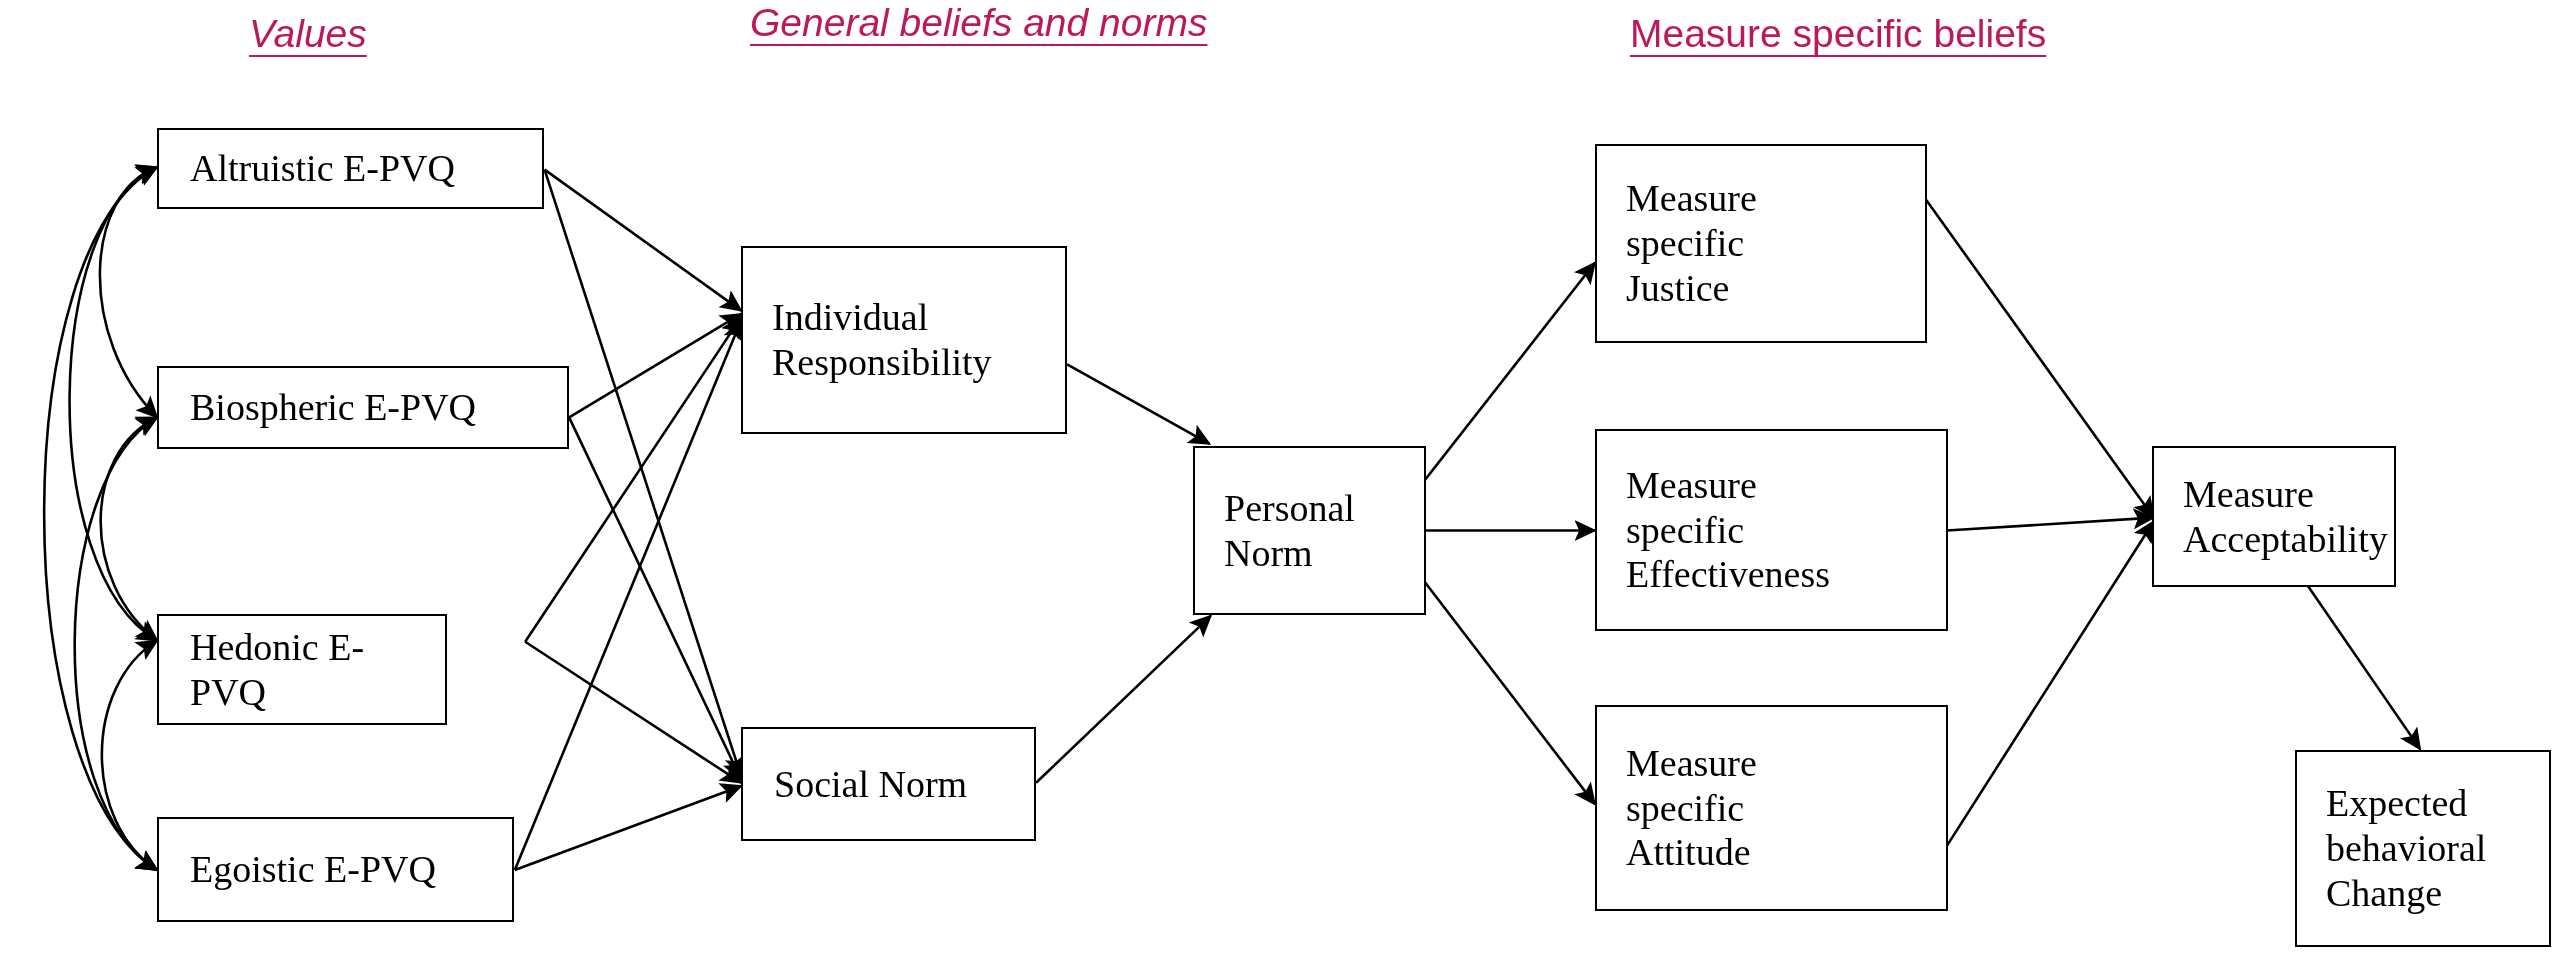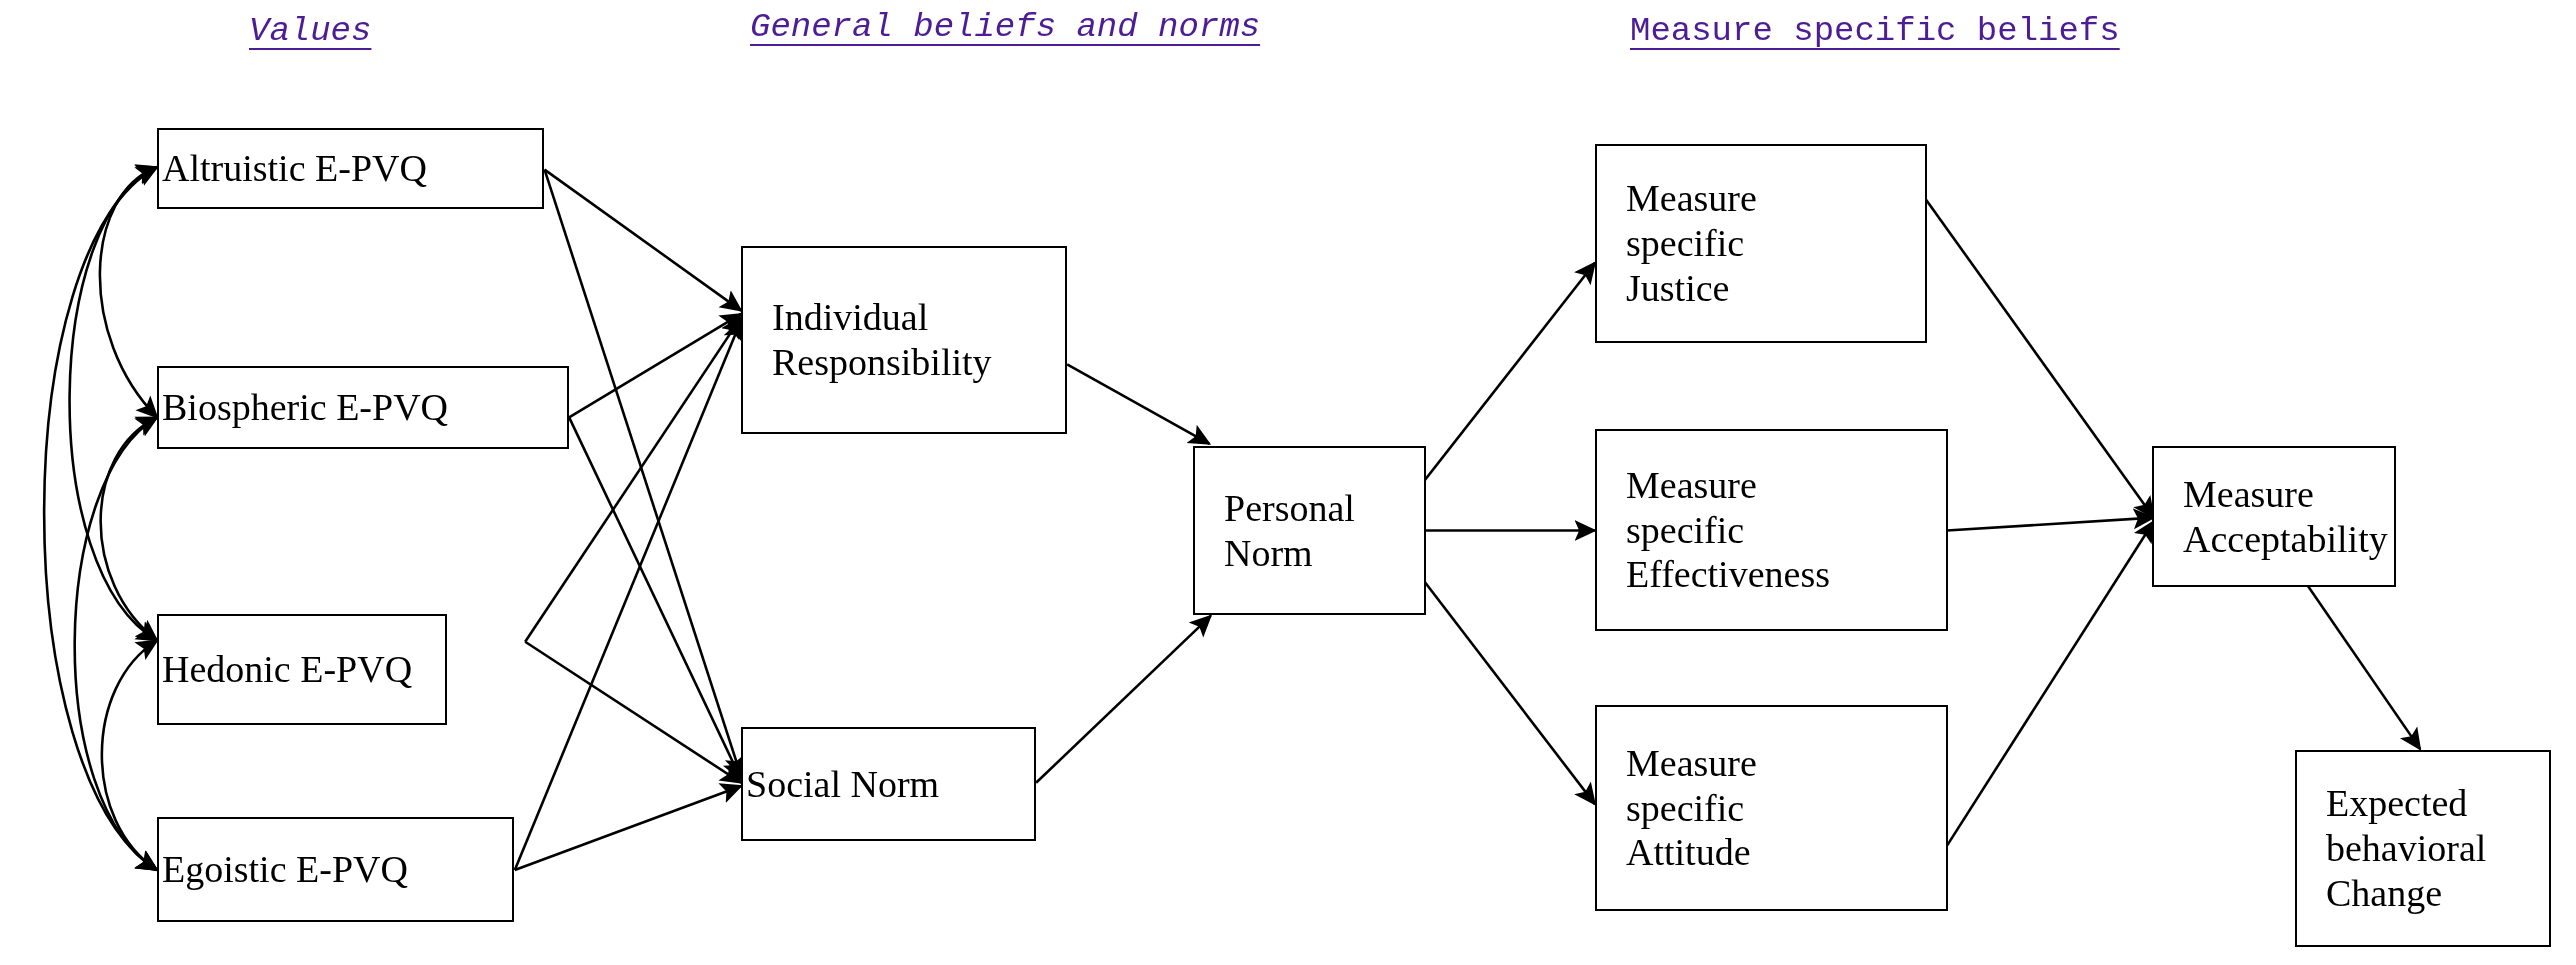--- a/index.html
+++ b/index.html
@@ -17,23 +17,23 @@
   }
   #diagram-svg {
     position: absolute;
     left: 0;
     top: 0;
     width: 2576px;
     height: 966px;
   }
   .section-header {
     position: absolute;
-    font-family: Liberation Mono, monospace;
-    font-size: 34px;
-    color: #4c1d95;
+    font-family: Liberation Sans, sans-serif;
+    font-size: 39px;
+    color: #be185d;
     white-space: nowrap;
     text-decoration: underline;
     text-underline-offset: 7.8px;
     text-decoration-thickness: 1.9px;
     line-height: 1;
   }
   .section-header.italic {
     font-style: italic;
   }
   .node-box {
@@ -50,21 +50,21 @@
     overflow: hidden;
   }
   .node-label {
     display: block;
     padding-left: 29px;
     padding-right: 6.5px;
     white-space: pre-line;
     color: #000000;
   }
   .node-box.single-line .node-label {
-    padding-left: 3px;
+    padding-left: 31px;
   }
 </style>
 </head>
 <body>
 
 <div id="page">
 
   <svg id="diagram-svg" viewBox="0 0 3983 1493" xmlns="http://www.w3.org/2000/svg">
     <defs>
       <marker id="arrow" viewBox="0 0 12 12" refX="10.5" refY="6" markerWidth="9" markerHeight="9" orient="auto-start-reverse" markerUnits="strokeWidth">
@@ -111,21 +111,21 @@
       <line x1="3010" y1="820" x2="3330" y2="800"></line>
       <line x1="3010" y1="1308" x2="3330" y2="806"></line>
     </g>
 
     <g stroke="#000000" fill="none" stroke-width="4" marker-end="url(#arrow)">
       <line x1="3568" y1="905" x2="3742" y2="1158"></line>
     </g>
   </svg>
 
   <div class="section-header italic" style="left:249px; top:14.2px;">Values</div>
-  <div class="section-header italic" style="left:750px; top:10px;">General beliefs and norms</div>
+  <div class="section-header italic" style="left:750px; top:3px;">General beliefs and norms</div>
   <div class="section-header" style="left:1630px; top:14.2px;">Measure specific beliefs</div>
 
   <div class="node-box single-line" style="left:157px; top:128px; width:387px; height:81px;">
     <span class="node-label">Altruistic E-PVQ</span>
   </div>
 
   <div class="node-box single-line" style="left:157px; top:366px; width:412px; height:83px;">
     <span class="node-label">Biospheric E-PVQ</span>
   </div>
 

